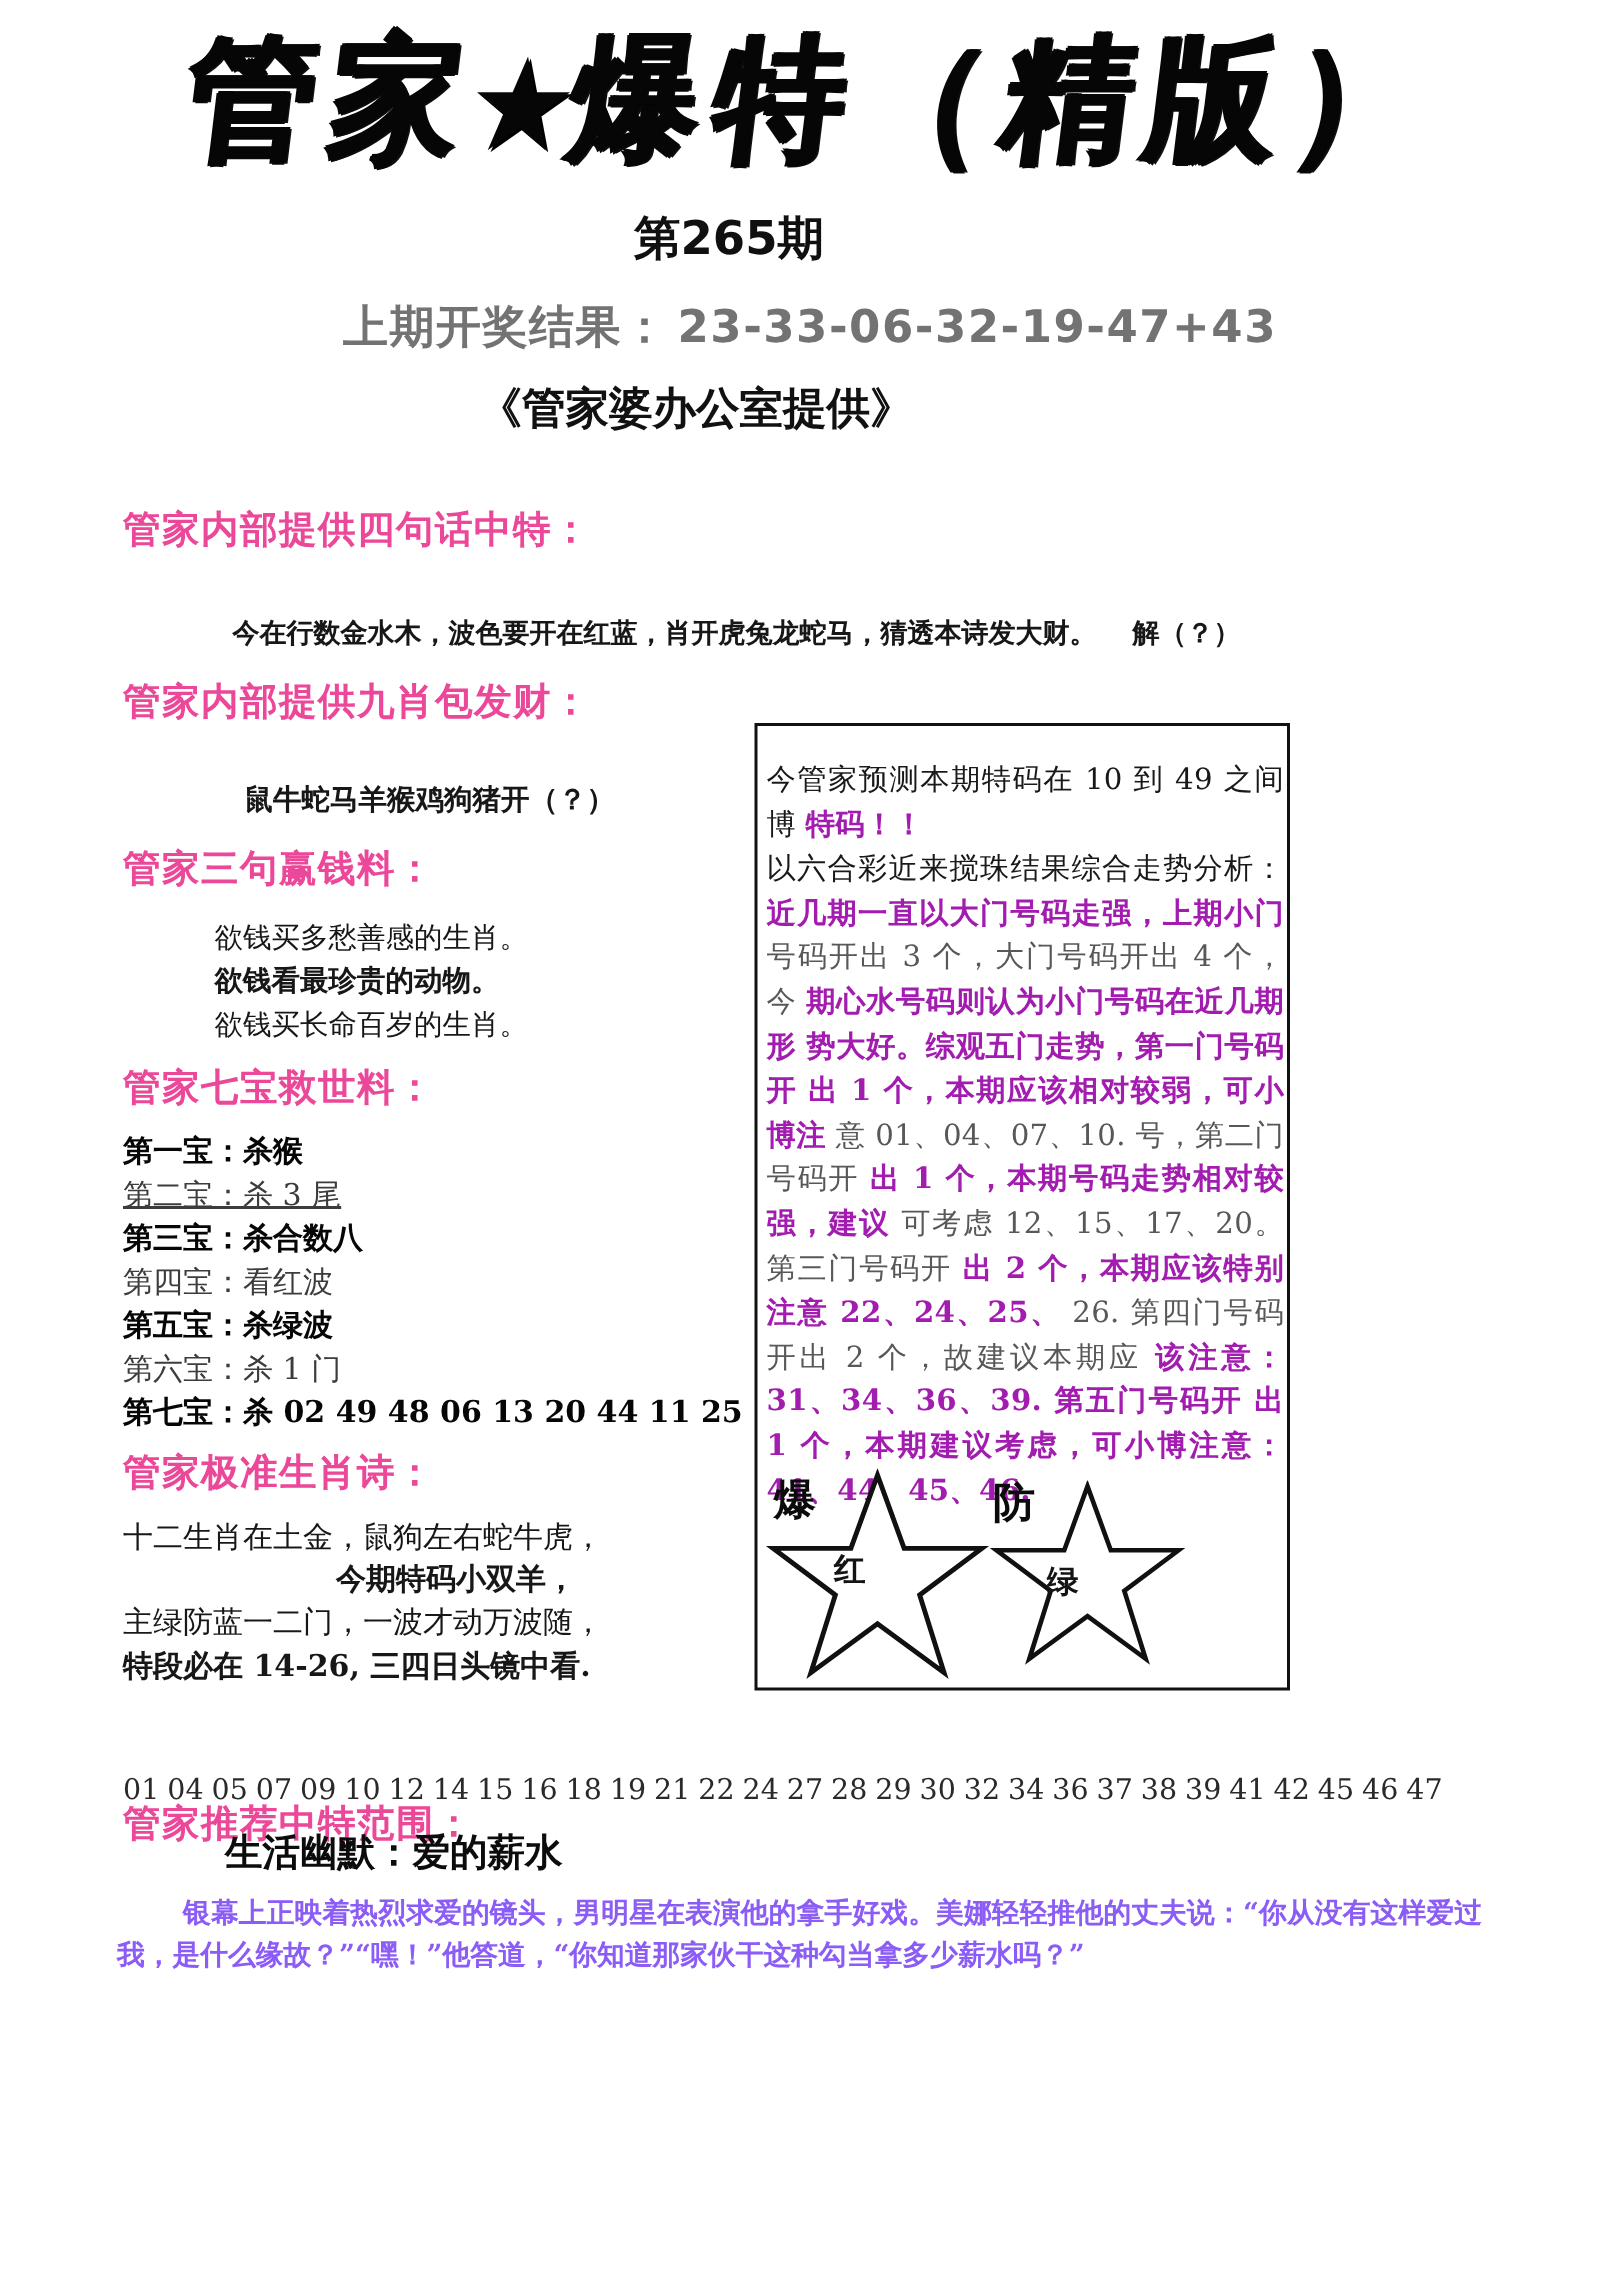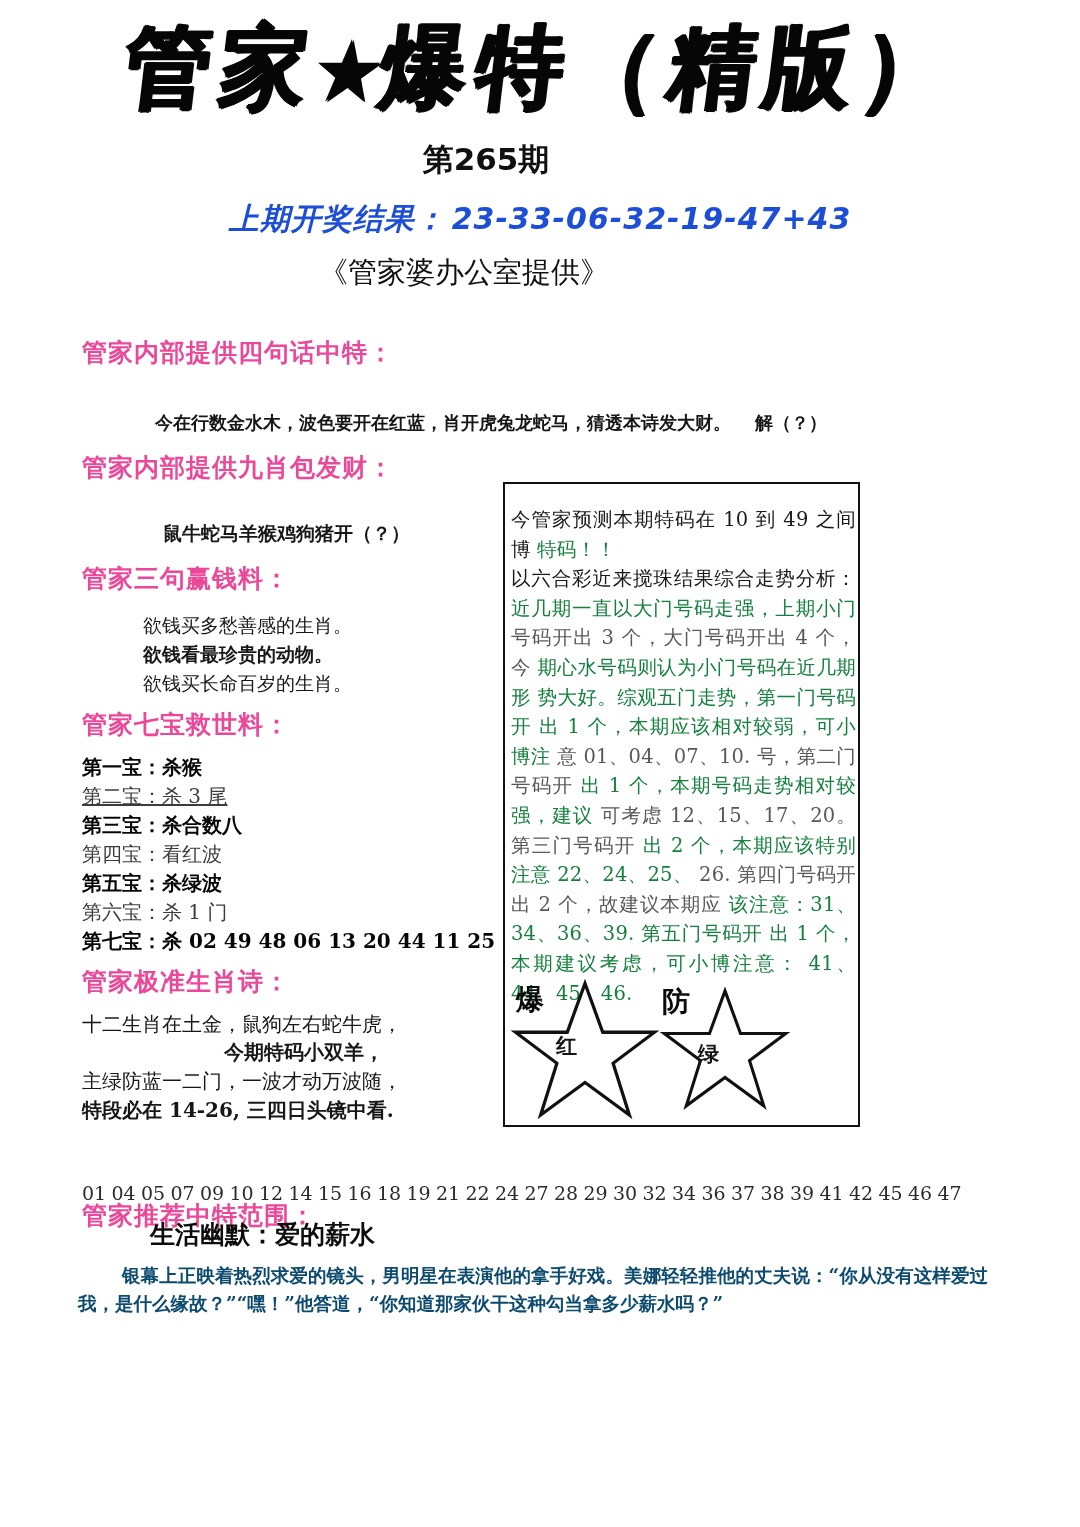--- a/index.html
+++ b/index.html
@@ -80,21 +80,21 @@
   }
   .draw-line .label { margin-right: 6px; }
 
   .office-line {
     position: absolute;
     left: 0;
     top: 253px;
     width: 928px;
     text-align: center;
     font-family: "DejaVu Sans", "Liberation Sans", sans-serif;
-    font-weight: normal;
+    font-weight: bold;
     font-size: 29px;
     line-height: 38px;
     color: #111;
   }
 
   
   .sec-head {
     position: absolute;
     font-family: "DejaVu Serif", "Liberation Serif", serif;
     font-weight: bold;
@@ -157,21 +157,21 @@
     left: 511px;
     top: 505px;
     width: 345px;
     font-family: "DejaVu Serif", "Liberation Serif", serif;
     font-size: 19.5px;
     line-height: 29.6px;
     color: #191919;
     text-align: justify;
     letter-spacing: 0.2px;
   }
-  .analysis-text b { font-weight: normal; color: #15803d; }
+  .analysis-text b { font-weight: bold; color: #a21caf; }
   .analysis-text .dim { color: #585858; }
 
   
   .stars-area {
     position: absolute;
     left: 508px;
     top: 975px;
     width: 348px;
     height: 150px;
   }
@@ -218,37 +218,37 @@
   }
   .humor-body {
     position: absolute;
     left: 78px;
     top: 1262px;
     width: 910px;
     font-family: "DejaVu Serif", "Liberation Serif", serif;
     font-weight: bold;
     font-size: 18.5px;
     line-height: 28px;
-    color: #0c4a6e;
+    color: #8b5cf6;
     text-indent: 44px;
     text-align: justify;
   }
 </style>
 </head>
 <body>
 
 <div class="page">
 
   <div class="masthead">
     <div class="masthead-title"><span>管家</span><span class="star-glyph">★</span><span>爆特（精版）</span></div>
   </div>
 
   <div class="issue-line">第265期</div>
 
-  <div class="draw-line" style="color: #1d4ed8; font-style: italic;">
+  <div class="draw-line" style="color: #737373;">
     <span class="label">上期开奖结果：</span><span>23-33-06-32-19-47+43</span>
   </div>
 
   <div class="office-line">《管家婆办公室提供》</div>
 
   <div class="sec-head" style="left:82px; top:337px;">管家内部提供四句话中特：</div>
   <div class="body-line bold" style="left:155px; top:409px; font-size:18px;"><span>今在行数金水木，波色要开在红蓝，肖开虎兔龙蛇马，猜透本诗发大财。</span><span style="margin-left:24px;">解（？）</span></div>
 
   <div class="sec-head" style="left:82px; top:452px;">管家内部提供九肖包发财：</div>
   <div class="body-line bold" style="left:163px; top:520px;">鼠牛蛇马羊猴鸡狗猪开（？）</div>

